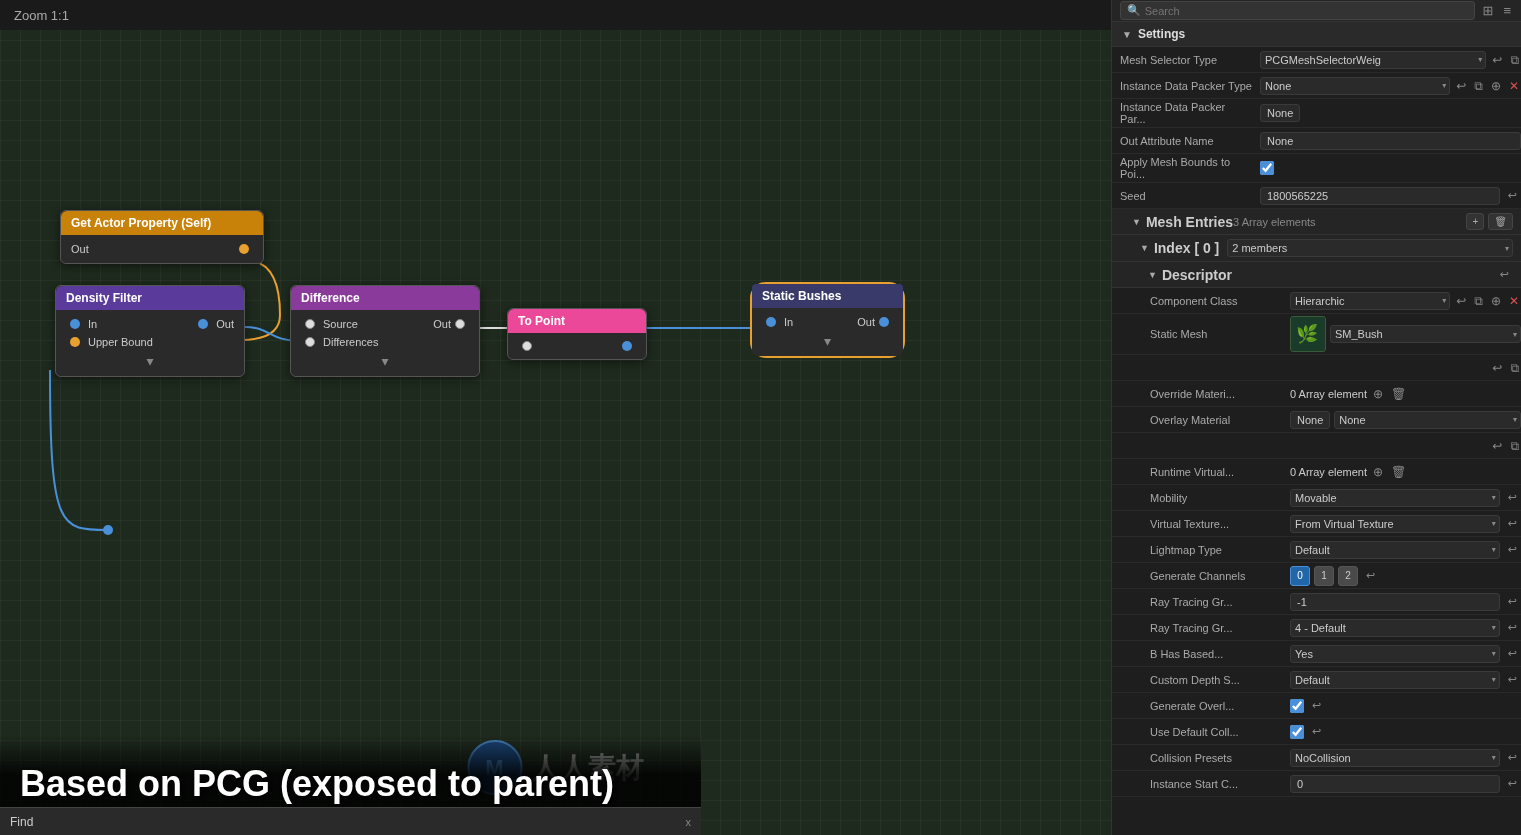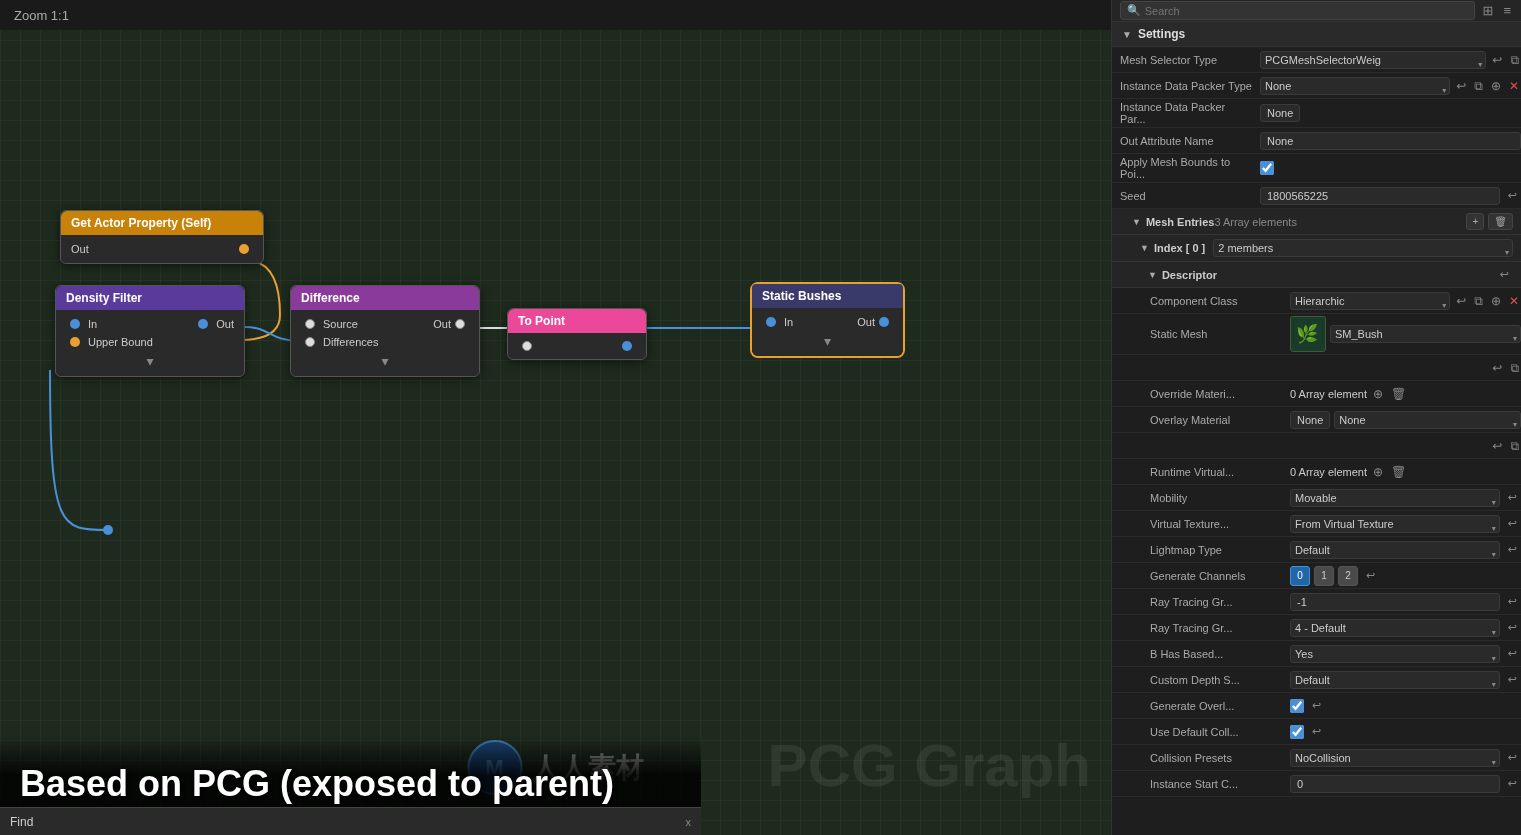--- a/index.html
+++ b/index.html
@@ -166,21 +166,21 @@
       padding: 8px 12px;
     }
 
     
     #node-static-bushes {
       left: 750px;
       top: 282px;
       width: 155px;
       background: #2a2a2a;
       border: 2px solid #e8a030;
-      border-radius: 8px;
+      border-radius: 16px;
       position: absolute;
     }
 
     #node-static-bushes .node-header {
       background: #3a3a6a;
     }
 
     
     #connections {
       position: absolute;
@@ -432,21 +432,21 @@
       background: #252525;
       padding: 4px 8px 4px 20px;
       display: flex;
       align-items: center;
       border-bottom: 1px solid #333;
       cursor: pointer;
     }
 
     .subsection-title {
       color: #ccc;
-      font-size: 11px;
+      font-size: 14px;
       font-weight: bold;
     }
 
     .sub-arrow {
       color: #aaa;
       font-size: 9px;
       margin-right: 5px;
     }
 
     
@@ -534,21 +534,21 @@
       font-size: 12px;
       cursor: pointer;
       color: #888;
       padding: 0 2px;
     }
 
     .select-wrapper {
       position: relative;
       flex: 1;
       display: flex;
-      align-items: flex-end;
+      align-items: center;
     }
 
     .select-arrow {
       position: absolute;
       right: 4px;
       color: #888;
       font-size: 8px;
       pointer-events: none;
     }
 
@@ -672,23 +672,20 @@
         <div class="node-pin">
           <span class="pin-dot pin-dot-blue"></span>
           <span style="margin-left:4px;flex:1">In</span>
           <span>Out</span>
           <span class="pin-dot pin-dot-blue" style="margin-left:4px"></span>
         </div>
         <div style="text-align:center; color:#888; font-size:14px; padding:2px 0">▾</div>
       </div>
     </div>
 
-    <div id="pcg-watermark">
-      <span>PCG Graph</span>
-    </div>
 
     <div id="logo-overlay">
       <div class="logo-circle">
         <span style="color:#4a90d9; font-weight:bold">M</span>
       </div>
       <span class="logo-text">人人素材</span>
     </div>
 
     <div id="subtitle-bar">
       <span id="subtitle-text">Based on PCG (exposed to parent)</span>

